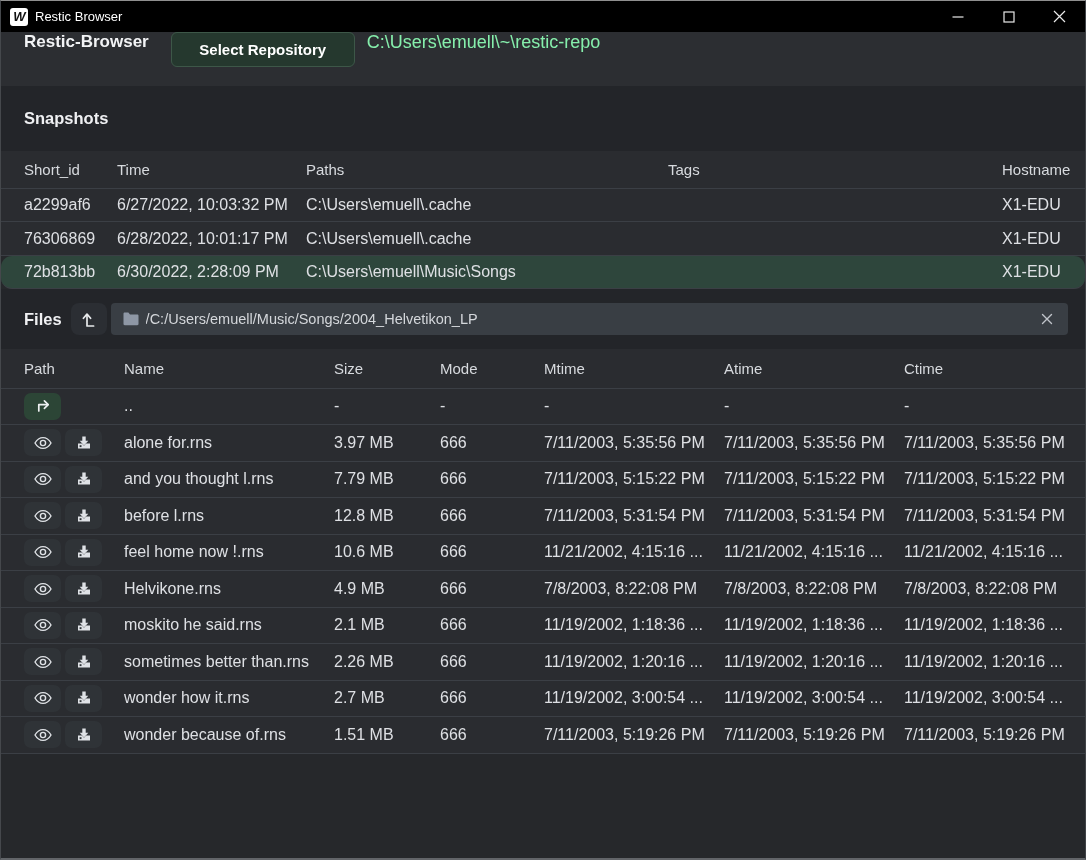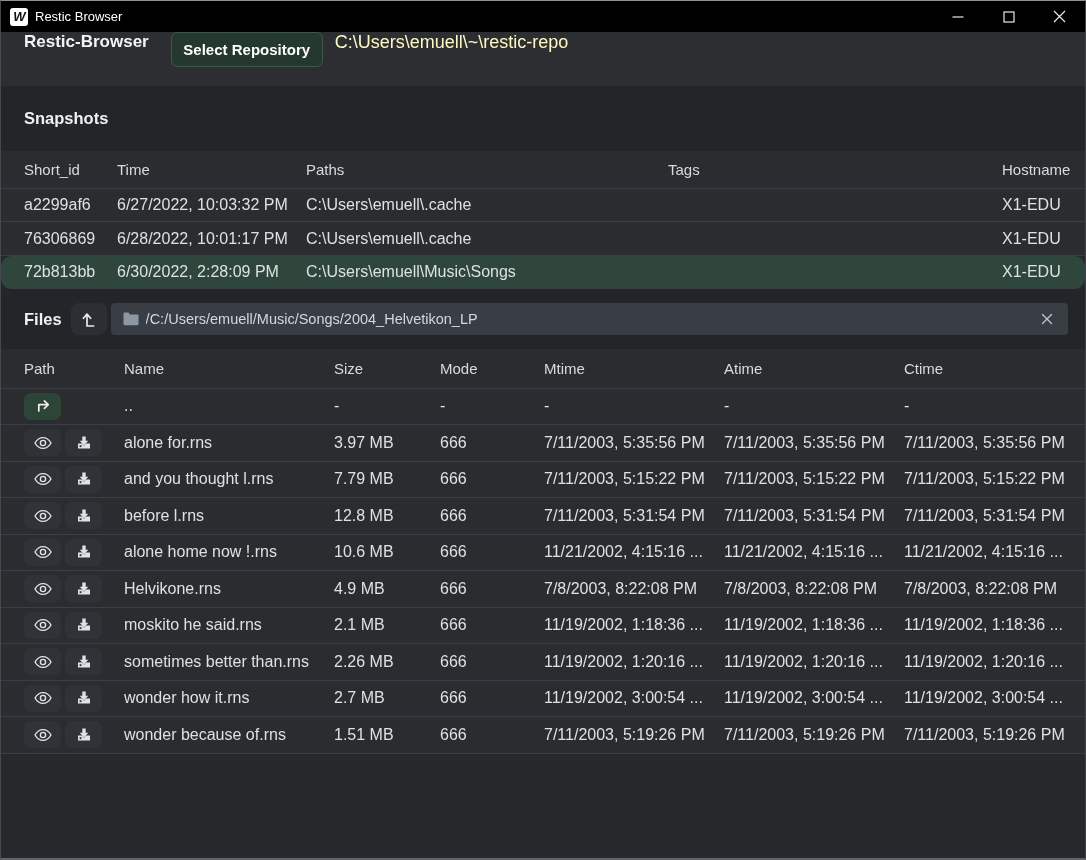--- a/index.html
+++ b/index.html
@@ -18,25 +18,25 @@
   .titlebar { height:31px; background:#000; display:flex; align-items:center; flex:0 0 auto; }
   .app-icon { width:18px; height:18px; margin-left:9px; background:#fff; border-radius:3px;
               display:flex; align-items:center; justify-content:center;
               color:#111; font-weight:bold; font-size:13px; font-style:italic; letter-spacing:-1px; }
   .titlebar-title { color:#ffffff; font-size:13px; margin-left:7px; flex:1; }
   .win-btn { width:51px; height:31px; display:flex; align-items:center; justify-content:center; }
   .win-btn svg { display:block; }
   
   .header { height:54px; background:#2c2e32; display:flex; align-items:flex-start; padding-left:23px; flex:0 0 auto; }
   .app-title { color:#f2f3f5; font-weight:bold; font-size:17px; }
-  .select-repo-btn { margin-left:22px; width:152px; height:35px; background:#25382e;
+  .select-repo-btn { margin-left:22px; width:184px; height:35px; background:#25382e;
                      border:1px solid #3d5748; border-radius:6px; color:#ffffff;
                      font-weight:bold; font-size:15px; font-family:inherit;
                      display:flex; align-items:center; justify-content:center; }
-  .repo-path { margin-left:12px; color:#fef9c3; font-size:18px; }
+  .repo-path { margin-left:12px; color:#86efac; font-size:18px; }
   
   .section-band { background:#232529; display:flex; align-items:center; padding-left:23px; flex:0 0 auto; }
   .band-snapshots { height:65px;text-align:right; }
   .band-files { height:60px; }
   .section-heading { color:#eff0f2; font-weight:bold; font-size:16.5px; }
   
   .tbl-head { background:#2a2c30; display:flex; align-items:center; padding:0 10px 0 23px;
               color:#d7dade; font-size:15px; border-bottom:1px solid #3b3f45; flex:0 0 auto; }
   .tbl-row { background:#2a2c30; display:flex; align-items:center; padding:0 10px 0 23px;
              color:#dee0e4; font-size:16px; border-bottom:1px solid #3b3f45; flex:0 0 auto; }
@@ -274,21 +274,21 @@
         </svg>
       </button>
       <button class="icon-btn">
         <svg width="16" height="16" viewBox="0 0 16 16">
           <path d="M6.3 1.5 h3.4 v4.2 h2.6 L8 10.4 L3.7 5.7 h2.6 Z" fill="#dfe2e6"></path>
           <path d="M2 8.6 h4.0 L8 10.8 L10 8.6 h4 v5 h-12 Z" fill="#dfe2e6"></path>
           <rect x="3.6" y="10.2" width="1.9" height="1.9" fill="#2f3337"></rect>
         </svg>
       </button>
     </div>
-    <div class="cell f-name">alone home now !.rns</div>
+    <div class="cell f-name">feel home now !.rns</div>
     <div class="cell f-size">10.6 MB</div>
     <div class="cell f-mode">666</div>
     <div class="cell f-mtime">11/21/2002, 4:15:16 ...</div>
     <div class="cell f-atime">11/21/2002, 4:15:16 ...</div>
     <div class="cell f-ctime">11/21/2002, 4:15:16 ...</div>
   </div>
 
   <div class="tbl-row files-row">
     <div class="cell f-path">
       <button class="icon-btn">

